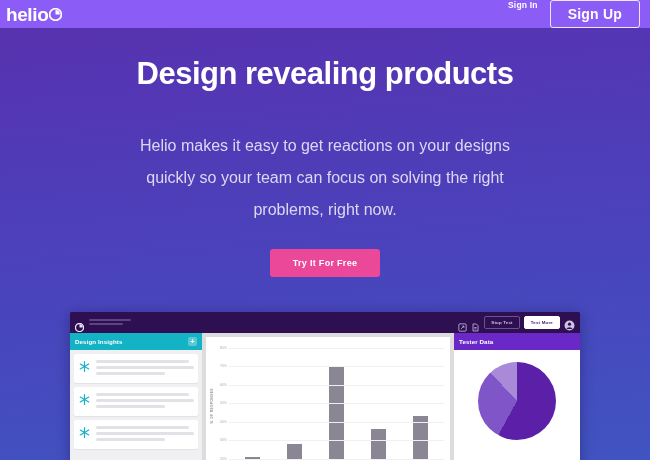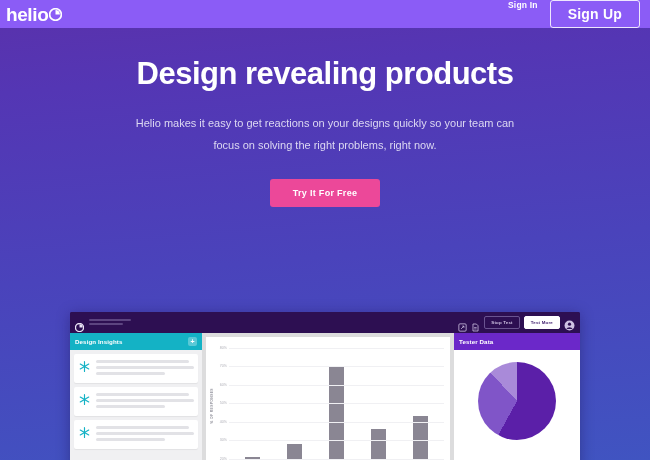--- a/index.html
+++ b/index.html
@@ -29,21 +29,21 @@
   #signin { color: #fff; font-size: 8.5px; font-weight: bold; letter-spacing: .2px;
     text-decoration: none; }
   #signup { color: #fff; font-size: 14px; font-weight: bold; letter-spacing: .2px;
     border: 1px solid rgba(255,255,255,.85); border-radius: 3px;
     padding: 5px 17px; background: transparent; }
 
   
   #hero { text-align: center; padding: 26px 40px 0; position: relative; z-index: 2; }
   #headline { color: #fff; font-size: 31px; font-weight: bold; line-height: 1.28;
     letter-spacing: -0.5px; }
-  #subhead { color: #dcd8f2; font-size: 11px; line-height: 2.0; margin-top: 18px;
+  #subhead { color: #dcd8f2; font-size: 16px; line-height: 2.0; margin-top: 36px;
     max-width: 380px; margin-left: auto; margin-right: auto; }
   #cta-wrap { margin-top: 23px; }
   #cta { display: inline-block; background: #ec4899; color: #fff; border: none;
     font-family: inherit; font-size: 9px; font-weight: bold; letter-spacing: .3px;
     padding: 9px 23px; border-radius: 3px; }
 
   
   #mock { position: absolute; left: 70px; top: 312px; width: 510px; height: 160px;
     background: #2d0f52; border-radius: 2px 2px 0 0; overflow: hidden;
     box-shadow: 0 2px 14px rgba(20,10,60,.35); }

